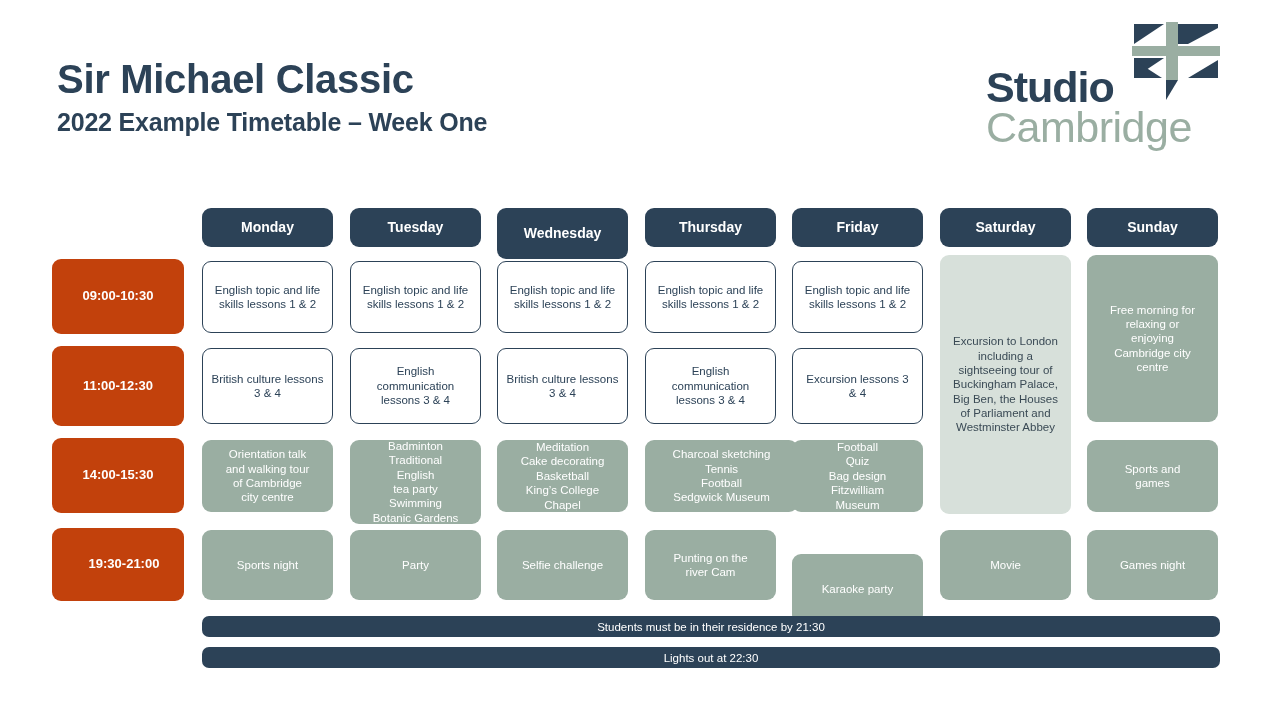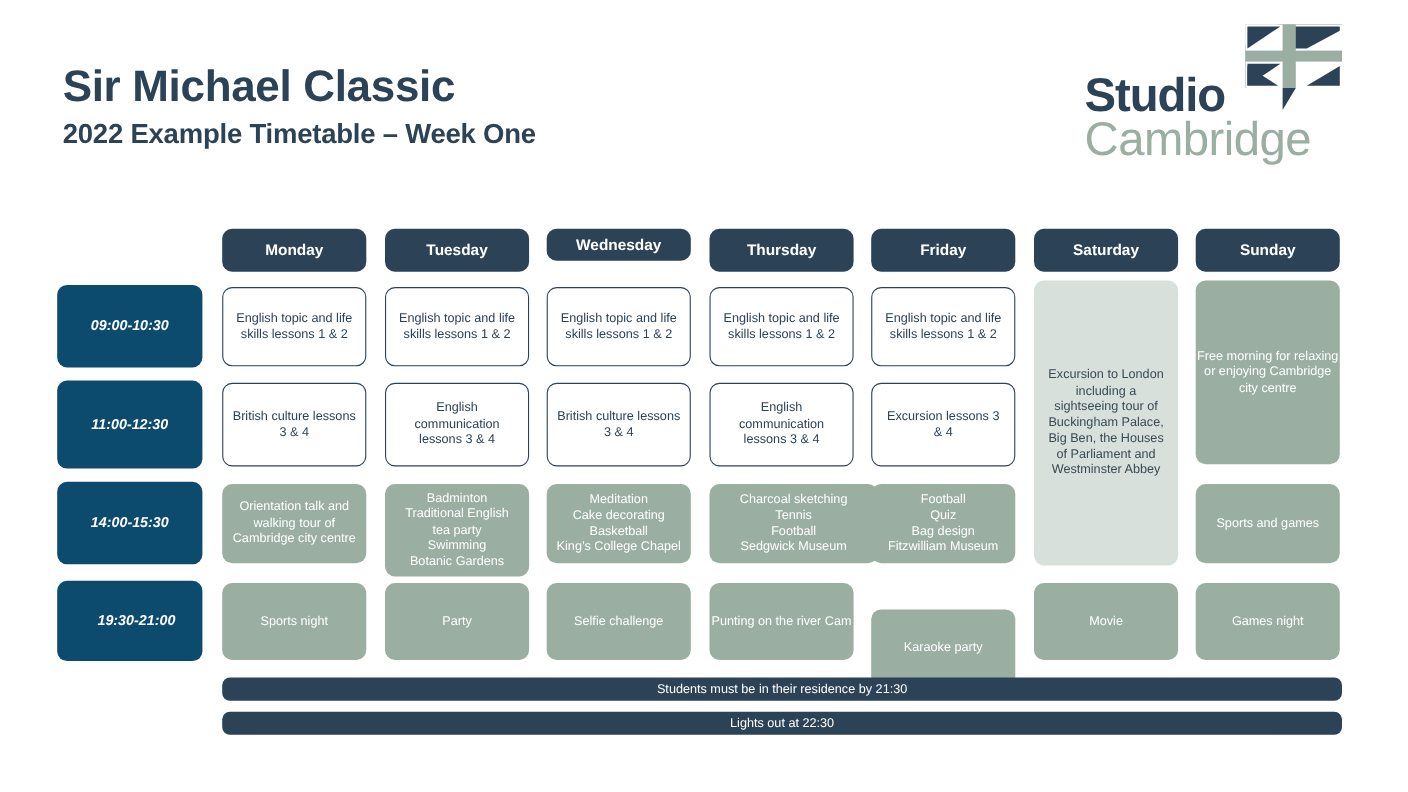--- a/index.html
+++ b/index.html
@@ -97,40 +97,39 @@
   }
 
   .day-header {
     background: #2c4257;
     color: #ffffff;
     font-size: 14px;
     font-weight: bold;
   }
 
   .time-label {
-    background: #0c4a6e;
+    background: #c2410c;
     color: #ffffff;
     font-size: 13px;
     font-weight: bold;
-    font-style: italic;
   }
 
   .lesson {
     background: #ffffff;
     border: 1px solid #2c4257;
     color: #2c4257;
     font-size: 11.5px;
     padding: 4px 8px;
   }
 
   .activity {
     background: #9aaea2;
     color: #ffffff;
     font-size: 11.5px;
-    padding: 4px 0;
+    padding: 4px 22px;
   }
 
   .excursion {
     background: #d7e0da;
     color: #3a4a55;
     font-size: 11.5px;
     padding: 6px 8px;
   }
 
   .footer-bar {
@@ -180,21 +179,21 @@
     </svg>
     <div class="logo-word-studio">Studio</div>
     <div class="logo-word-cambridge">Cambridge</div>
   </div>
 </div>
 
 <div class="timetable">
 
   <div class="cell day-header" style="left:202px;  top:208px; width:131px; height:39px;">Monday</div>
   <div class="cell day-header" style="left:350px;  top:208px; width:131px; height:39px;">Tuesday</div>
-  <div class="cell day-header" style="left:497px;  top:208px; width:131px; height:29px;">Wednesday</div>
+  <div class="cell day-header" style="left:497px;  top:208px; width:131px; height:51px;">Wednesday</div>
   <div class="cell day-header" style="left:645px;  top:208px; width:131px; height:39px;">Thursday</div>
   <div class="cell day-header" style="left:792px;  top:208px; width:131px; height:39px;">Friday</div>
   <div class="cell day-header" style="left:940px;  top:208px; width:131px; height:39px;">Saturday</div>
   <div class="cell day-header" style="left:1087px; top:208px; width:131px; height:39px;">Sunday</div>
 
   <div class="cell time-label" style="left:52px; top:259px; width:132px; height:75px;">09:00-10:30</div>
   <div class="cell time-label" style="left:52px; top:346px; width:132px; height:80px;">11:00-12:30</div>
   <div class="cell time-label" style="left:52px; top:438px; width:132px; height:75px;">14:00-15:30</div>
   <div class="cell time-label" style="left:52px; top:528px; width:132px; height:73px;padding-left:12px;">19:30-21:00</div>
 

